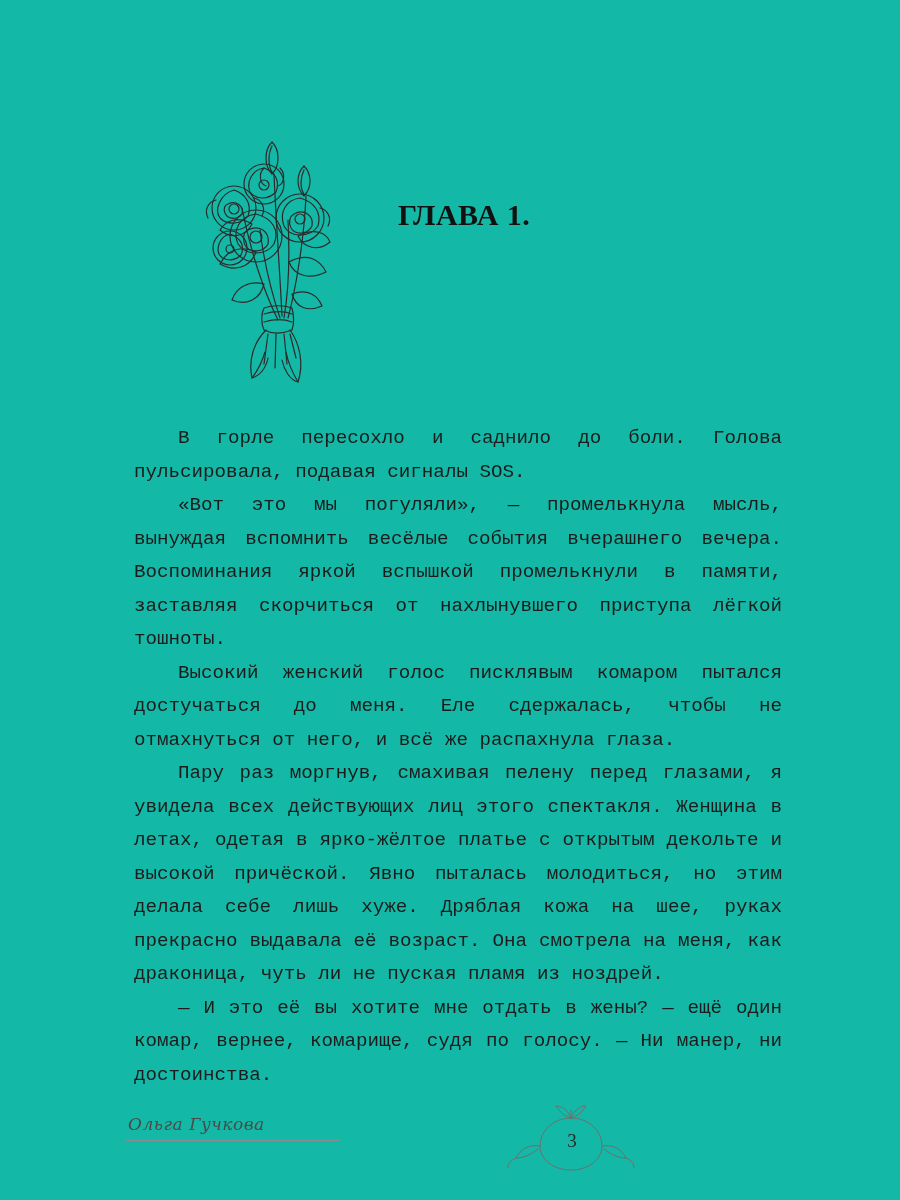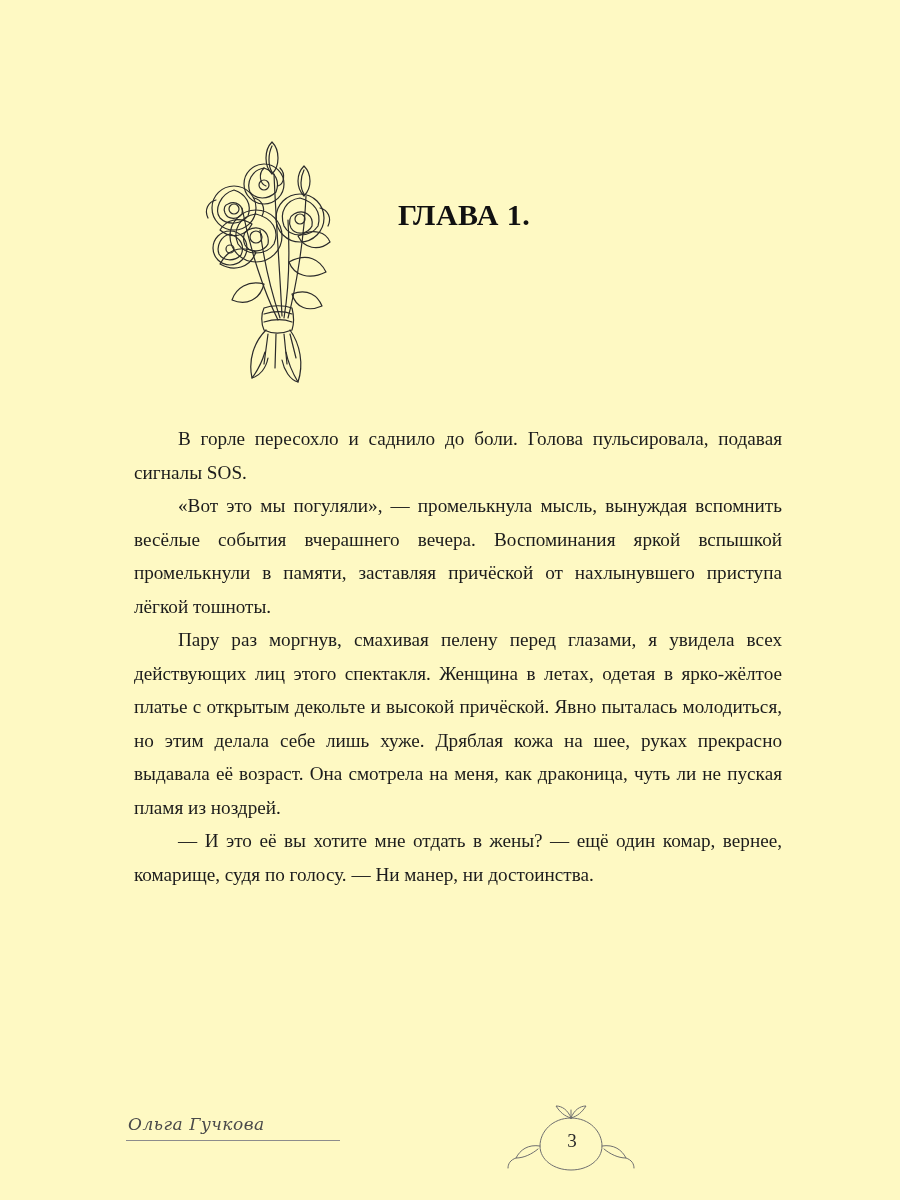--- a/index.html
+++ b/index.html
@@ -4,21 +4,21 @@
 <style>
   html, body {
     margin: 0;
     padding: 0;
     background: #ffffff;
   }
   .page {
     position: relative;
     width: 900px;
     height: 1200px;
-    background: #fef9c3;
+    background: #14b8a6;
     overflow: hidden;
     font-family: "Liberation Serif", serif;
     color: #1a1a1a;
   }
 
   
   .chapter-head {
     position: absolute;
     left: 0;
     top: 96px;
@@ -53,20 +53,21 @@
   .body-text {
     position: absolute;
     left: 134px;
     top: 422px;
     width: 648px;
     font-size: 19.2px;
     line-height: 33.5px;
     text-align: justify;
     text-justify: inter-word;
     color: #1c1c1c;
+    font-family: Liberation Mono, monospace;
   }
   .body-text p {
     margin: 0;
     text-indent: 44px;
     hyphens: manual;
   }
 
   
   .footer {
     position: absolute;
@@ -193,21 +194,22 @@
       </svg>
     </div>
 
     <div class="chapter-title">
       <div class="line l1">ГЛАВА 1.</div>
     </div>
   </div>
 
   <div class="body-text">
     <p>В горле пересохло и саднило до боли. Голова пульсировала, подавая сигналы SOS.</p>
-    <p>«Вот это мы погуляли», — промелькнула мысль, вынуждая вспомнить весёлые события вчерашнего вечера. Воспоминания яркой вспышкой промелькнули в памяти, заставляя причёской от нахлынувшего приступа лёгкой тошноты.</p>
+    <p>«Вот это мы погуляли», — промелькнула мысль, вынуждая вспомнить весёлые события вчерашнего вечера. Воспоминания яркой вспышкой промелькнули в памяти, заставляя скорчиться от нахлынувшего приступа лёгкой тошноты.</p>
+    <p>Высокий женский голос писклявым комаром пытался достучаться до меня. Еле сдержалась, чтобы не отмахнуться от него, и всё же распахнула глаза.</p>
     <p>Пару раз моргнув, смахивая пелену перед глазами, я увидела всех действующих лиц этого спектакля. Женщина в летах, одетая в ярко-жёлтое платье с открытым декольте и высокой причёской. Явно пыталась молодиться, но этим делала себе лишь хуже. Дряблая кожа на шее, руках прекрасно выдавала её возраст. Она смотрела на меня, как драконица, чуть ли не пуская пламя из ноздрей.</p>
     <p>— И это её вы хотите мне отдать в жены? — ещё один комар, вернее, комарище, судя по голосу. — Ни манер, ни достоинства.</p>
   </div>
 
   <div class="footer">
 
     <div class="author-sig">
       <span class="sig-text">Ольга Гучкова</span>
       <span class="sig-rule"></span>
     </div>

